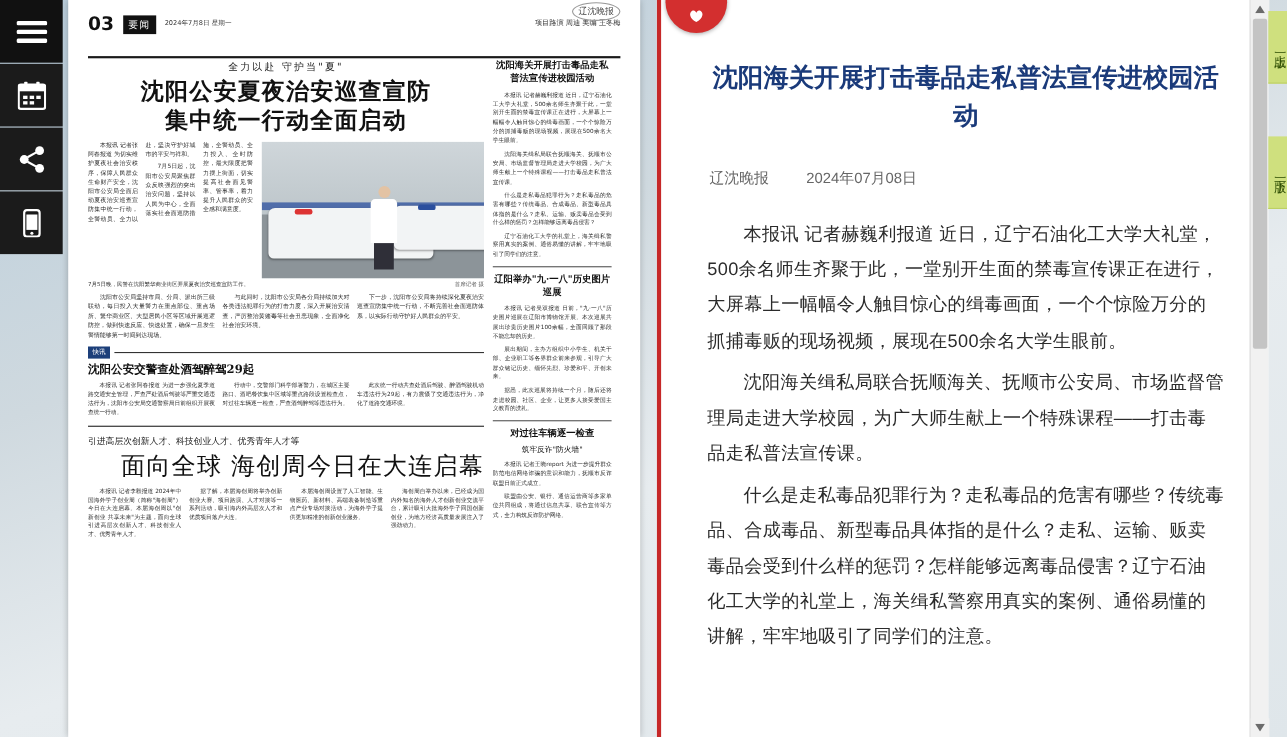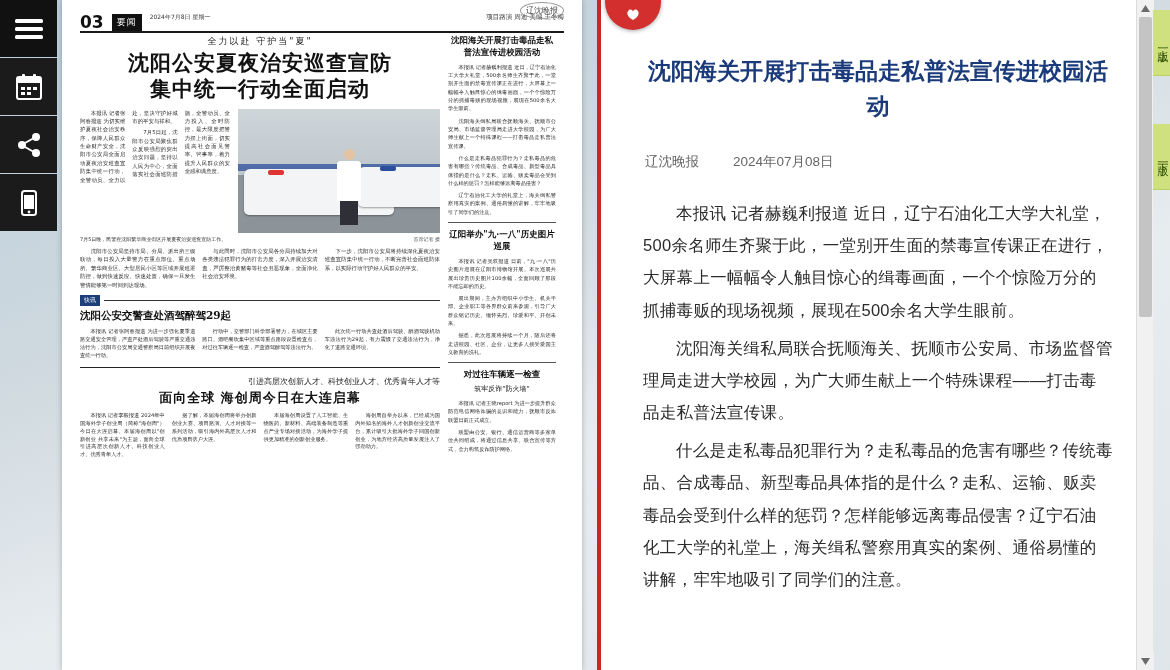--- a/index.html
+++ b/index.html
@@ -43,23 +43,23 @@
     box-shadow: 0 0 6px rgba(0,0,0,0.25);
     overflow: hidden;
   }
   .paper-inner {
     position: relative;
     width: 520px; height: 670px;
     padding: 14px 18px 0 18px;
     font-family: "DejaVu Sans", sans-serif;
   }
   .paper-masthead {
-    display: flex; align-items: flex-start; gap: 8px;
+    display: flex; align-items: center; gap: 8px;
     border-bottom: 2px solid #1a1a1a;
-    padding-bottom: 0;
+    padding-bottom: 20px;
     margin-bottom: 2px;
     position: relative;
   }
   .masthead-num {
     font-size: 17px; font-weight: bold; color: #111;
     line-height: 1;
   }
   .masthead-tag {
     background: #111; color: #fff; font-size: 9px;
     padding: 2px 5px; letter-spacing: 1px;
@@ -139,23 +139,23 @@
   }
   .sub-rule { flex: 1; border-bottom: 1px solid #333; }
   .headline-2 {
     text-align: left; font-size: 10.5px; font-weight: bold; color:#111;
     font-family: "DejaVu Serif", serif;
     margin: 3px 0 4px 0;
   }
   .body-2 { column-count: 3; column-gap: 7px; font-size: 5.2px; line-height: 1.55; color:#2a2a2a; text-align: justify; }
   .body-2 p { margin: 0 0 3px 0; text-indent: 2em; }
 
-  .kicker-2 { text-align:right; font-size: 8px; color:#222; margin-top: 8px; }
+  .kicker-2 { text-align:left; font-size: 8px; color:#222; margin-top: 8px; }
   .headline-3 {
-    text-align: center; font-size: 13px; font-weight: bold; color:#111;
+    text-align: right; font-size: 22px; font-weight: normal; color:#111;
     font-family: "DejaVu Serif", serif;
     margin: 2px 0 5px 0; letter-spacing: 1px;
   }
   .body-3 { column-count: 4; column-gap: 7px; font-size: 5.2px; line-height: 1.5; color:#2a2a2a; text-align: justify; }
   .body-3 p { margin: 0 0 3px 0; text-indent: 2em; }
 
   .side-head {
     text-align: center; font-size: 8.5px; font-weight: bold; color:#111;
     line-height: 1.4; margin-bottom: 4px;
     font-family: "DejaVu Serif", serif;

